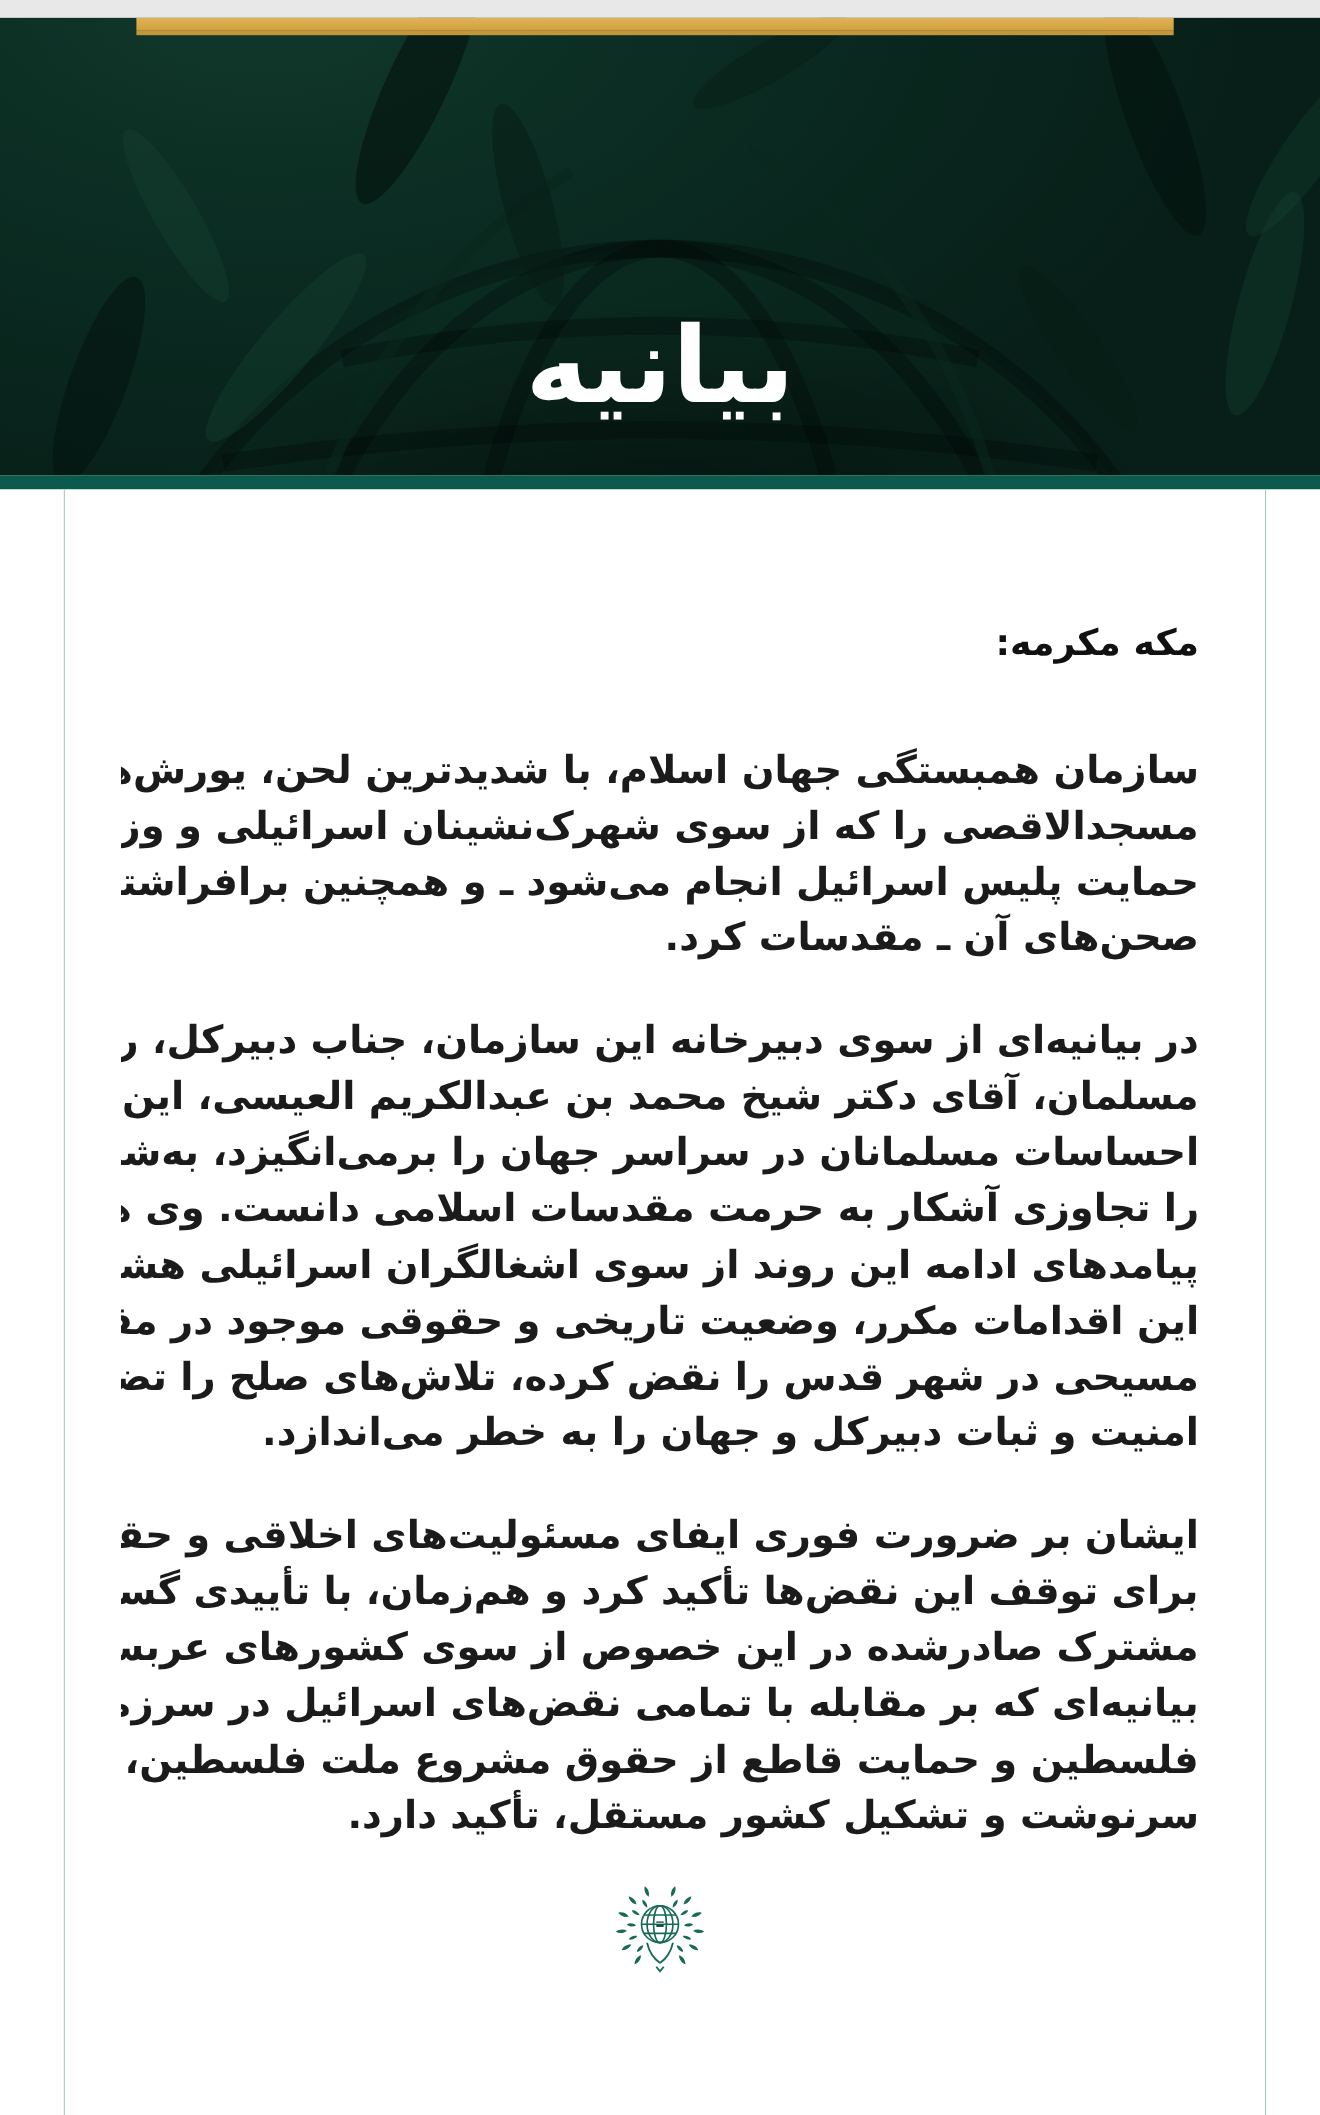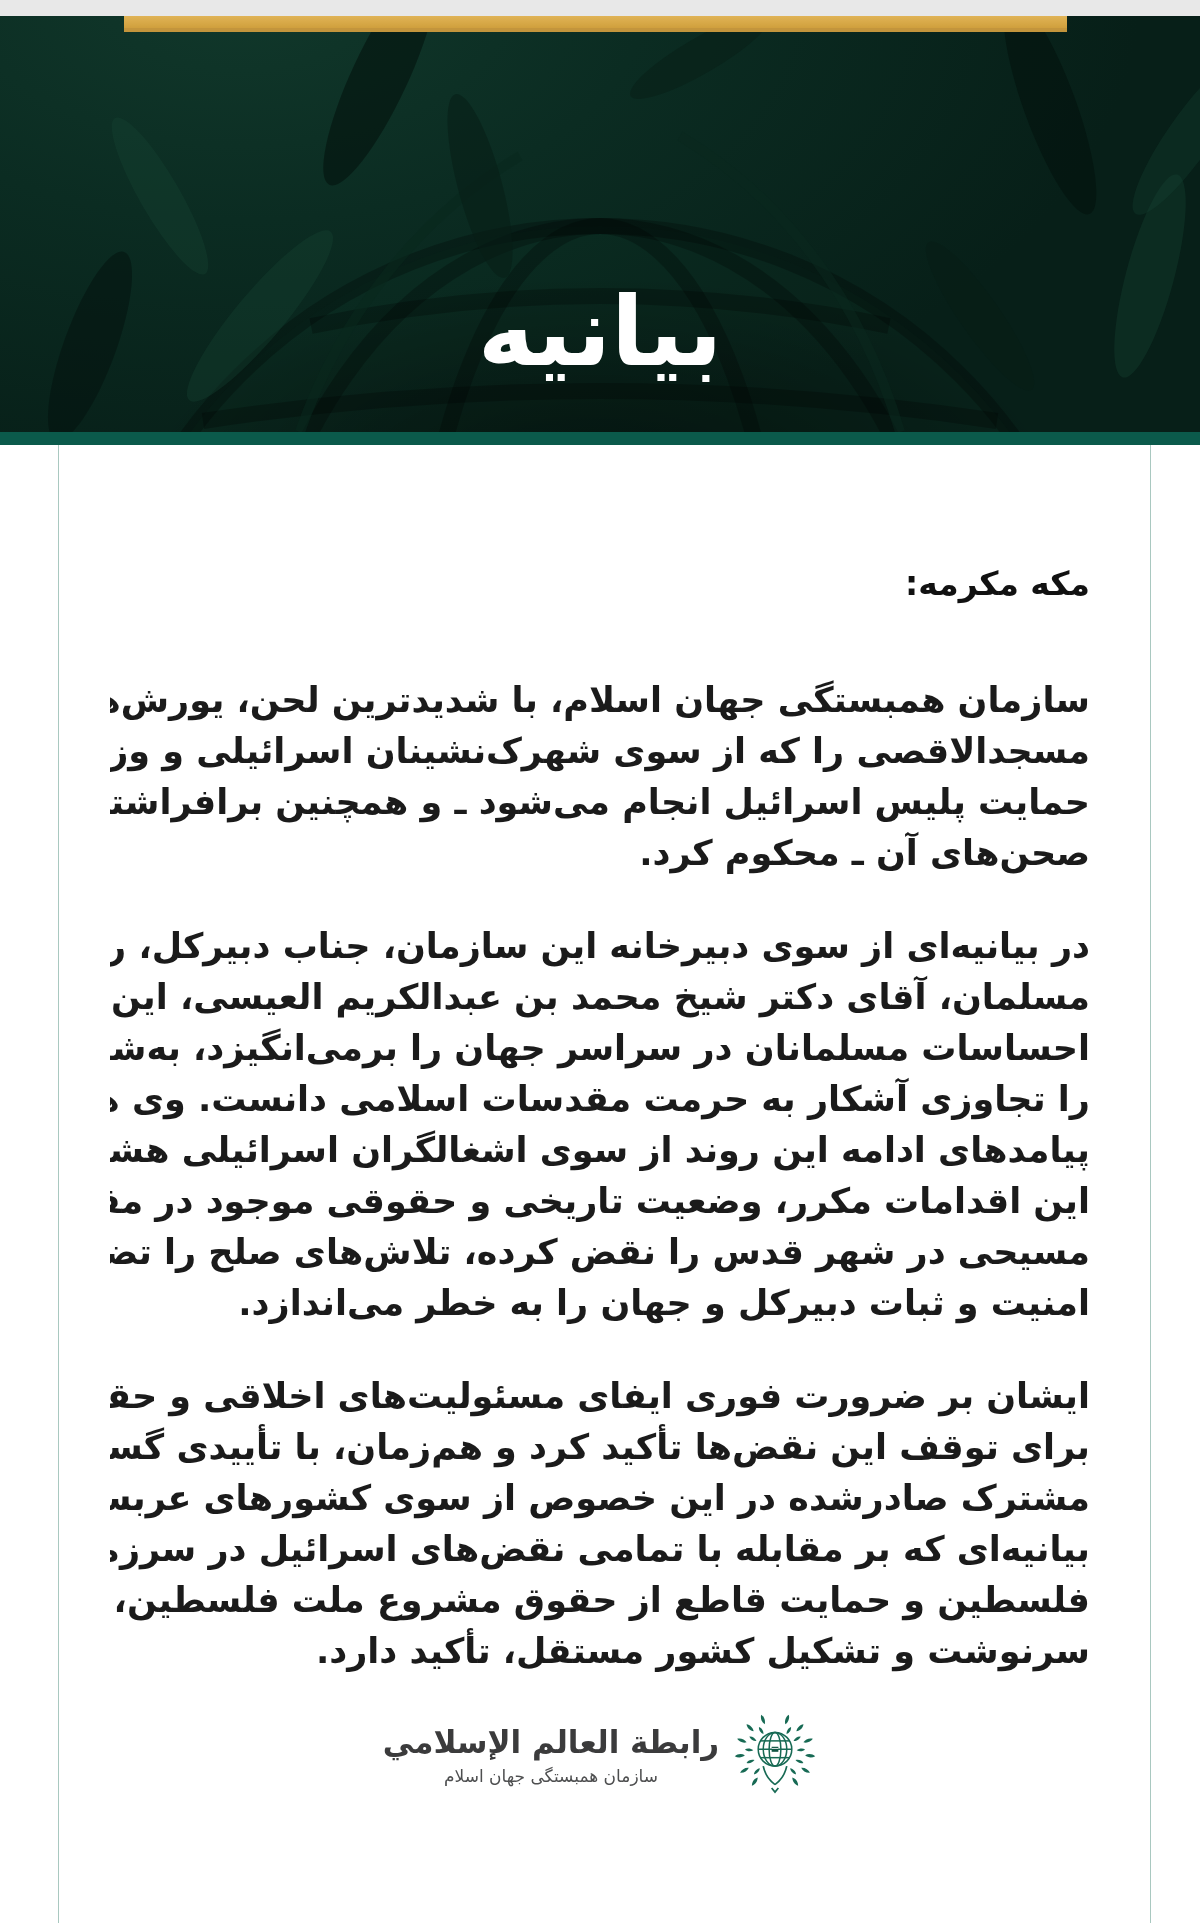--- a/index.html
+++ b/index.html
@@ -112,21 +112,21 @@
     <div class="rail right"></div>
 
     <div class="content">
       <div class="greeting">مکه مکرمه:</div>
 
       <div id="paragraphs">
           <div class="para">
             <div class="pline">سازمان همبستگی جهان اسلام، با شدیدترین لحن، یورش‌های مکرر به</div>
             <div class="pline">مسجدالاقصی را که از سوی شهرک‌نشینان اسرائیلی و وزرای افراطی، تحت</div>
             <div class="pline">حمایت پلیس اسرائیل انجام می‌شود ـ و همچنین برافراشتن پرچم اسرائیل در</div>
-            <div class="pline last">صحن‌های آن ـ محکوم کرد.</div>
+            <div class="pline last">صحن‌های آن ـ مقدسات کرد.</div>
           </div>
           <div class="para">
             <div class="pline">در بیانیه‌ای از سوی دبیرخانه این سازمان، جناب دبیرکل، رئیس انجمن علمای</div>
             <div class="pline">مسلمان، آقای دکتر شیخ محمد بن عبدالکریم العیسی، این اقدام خطرناک را که</div>
             <div class="pline">احساسات مسلمانان در سراسر جهان را برمی‌انگیزد، به‌شدت محکوم کرده و آن</div>
             <div class="pline">را تجاوزی آشکار به حرمت مقدسات اسلامی دانست. وی همچنین نسبت به</div>
             <div class="pline">پیامدهای ادامه این روند از سوی اشغالگران اسرائیلی هشدار داد و تأکید کرد که</div>
             <div class="pline">این اقدامات مکرر، وضعیت تاریخی و حقوقی موجود در مقدسات اسلامی و</div>
             <div class="pline">مسیحی در شهر قدس را نقض کرده، تلاش‌های صلح را تضعیف می‌کند و</div>
             <div class="pline last">امنیت و ثبات دبیرکل و جهان را به خطر می‌اندازد.</div>
@@ -184,20 +184,16 @@
             <ellipse cx="50" cy="42" rx="14" ry="20"></ellipse>
             <line x1="32.7" y1="32" x2="67.3" y2="32"></line>
             <line x1="30" y1="42" x2="70" y2="42"></line>
             <line x1="32.7" y1="52" x2="67.3" y2="52"></line>
           </g>
           <g>
             <rect x="46" y="39" width="8" height="6" fill="#0f5443"></rect>
             <line x1="46" y1="41" x2="54" y2="41" stroke="#ffffff" stroke-width="1"></line>
           </g>
         </svg>
-        <div class="logo-text">
-          <div class="calligraphy" lang="ar">رابطة العالم الإسلامي</div>
-          <div class="org-name">سازمان همبستگی جهان اسلام</div>
-        </div>
       </div>
     </div>
   </div>
 </div>
 
 </body></html>

